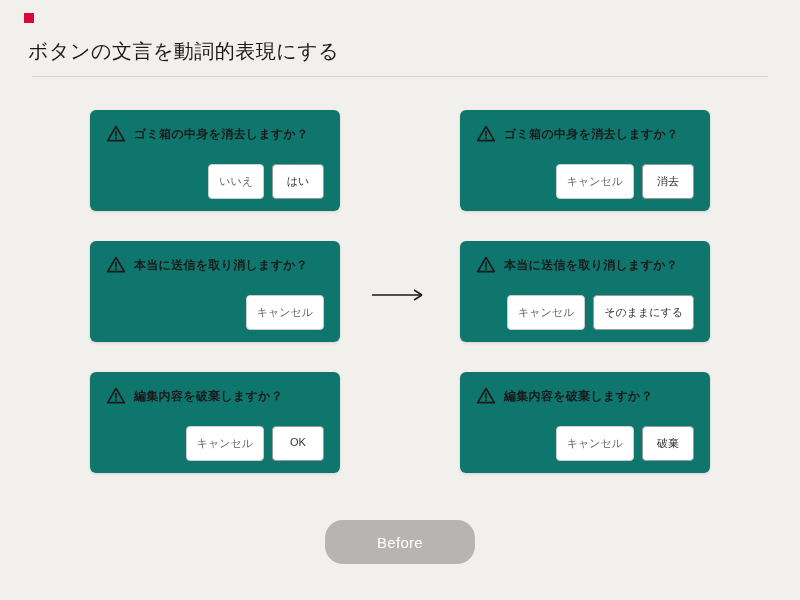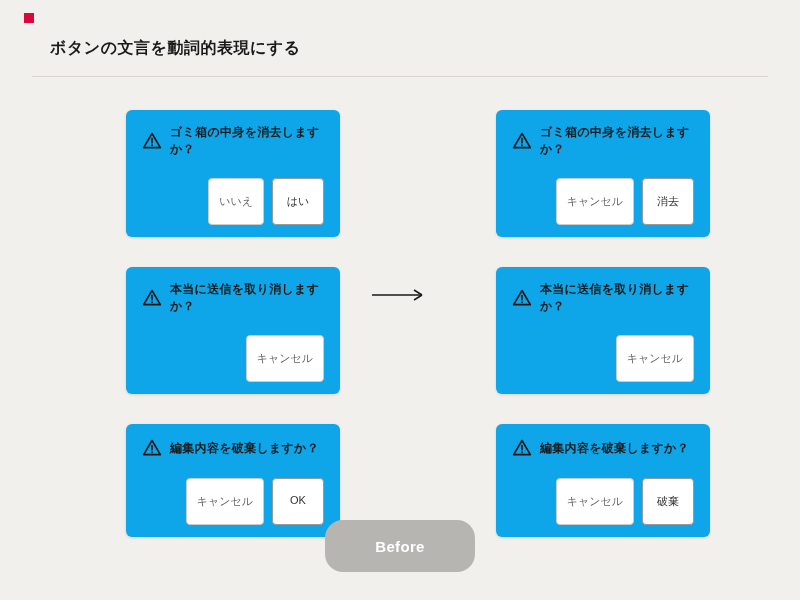--- a/index.html
+++ b/index.html
@@ -15,23 +15,23 @@
     position: absolute;
     top: 13px;
     left: 24px;
     width: 10px;
     height: 10px;
     background: #d7083a;
   }
   .title {
     position: absolute;
     top: 38px;
-    left: 50px;
-    font-size: 16px;
-    font-weight: 700;
+    left: 28px;
+    font-size: 20px;
+    font-weight: 400;
     color: #1a1a1a;
     letter-spacing: 0.5px;
   }
   .divider {
     position: absolute;
     top: 76px;
     left: 32px;
     right: 32px;
     height: 1px;
     background: #d8d5d0;
@@ -50,25 +50,24 @@
     display: flex;
     flex-direction: column;
     gap: 30px;
     width: 250px;
   }
   .arrow {
     margin-top: 175px;
     width: 60px;
   }
   .card {
-    background: #0ea5e9;
+    background: #0f766e;
     border-radius: 6px;
     box-shadow: 0 1px 3px rgba(0,0,0,0.12);
     padding: 14px 16px 12px 16px;
-    margin-left: 36px;
   }
   .card-header {
     display: flex;
     align-items: center;
     gap: 8px;
     margin-bottom: 20px;
   }
   .warn-icon {
     width: 20px;
     height: 20px;
@@ -83,48 +82,48 @@
   .card-actions {
     display: flex;
     justify-content: flex-end;
     gap: 8px;
   }
   .btn {
     border: 1px solid #999;
     background: #fff;
     border-radius: 4px;
     font-size: 11px;
-    padding: 15px 10px;
+    padding: 9px 10px;
     color: #333;
     min-width: 52px;
     text-align: center;
     cursor: pointer;
   }
   .btn.light {
     border-color: #ccc;
     color: #666;
   }
   .pill-row {
     position: absolute;
     top: 520px;
     left: 0;
     right: 0;
     display: flex;
     justify-content: center;
     gap: 330px;
   }
   .pill {
     width: 150px;
-    height: 52px;
+    height: 44px;
     border-radius: 18px;
     display: flex;
     align-items: center;
     justify-content: center;
     font-size: 15px;
-    font-weight: 700;
+    font-weight: 400;
     color: #fff;
     letter-spacing: 0.3px;
   }
   .pill.before { background: #b7b5b2; }
   .pill.after { background: #d7083a; }
 </style>
 </head>
 <body>
 
 <div class="accent-square"></div>
@@ -206,20 +205,21 @@
       <div class="card-header">
         <svg class="warn-icon" viewBox="0 0 24 24">
             <path d="M12 3 L22 20 H2 Z" fill="none" stroke="#1a1a1a" stroke-width="2" stroke-linejoin="round"></path>
             <line x1="12" y1="9" x2="12" y2="14" stroke="#1a1a1a" stroke-width="2" stroke-linecap="round"></line>
             <circle cx="12" cy="17" r="1.2" fill="#1a1a1a"></circle>
           </svg>
         <div class="card-title">本当に送信を取り消しますか？</div>
       </div>
       <div class="card-actions">
         <div class="btn light">キャンセル</div>
+        <div class="btn">そのままにする</div>
       </div>
     </div>
 
     <div class="card">
       <div class="card-header">
         <svg class="warn-icon" viewBox="0 0 24 24">
             <path d="M12 3 L22 20 H2 Z" fill="none" stroke="#1a1a1a" stroke-width="2" stroke-linejoin="round"></path>
             <line x1="12" y1="9" x2="12" y2="14" stroke="#1a1a1a" stroke-width="2" stroke-linecap="round"></line>
             <circle cx="12" cy="17" r="1.2" fill="#1a1a1a"></circle>
           </svg>

